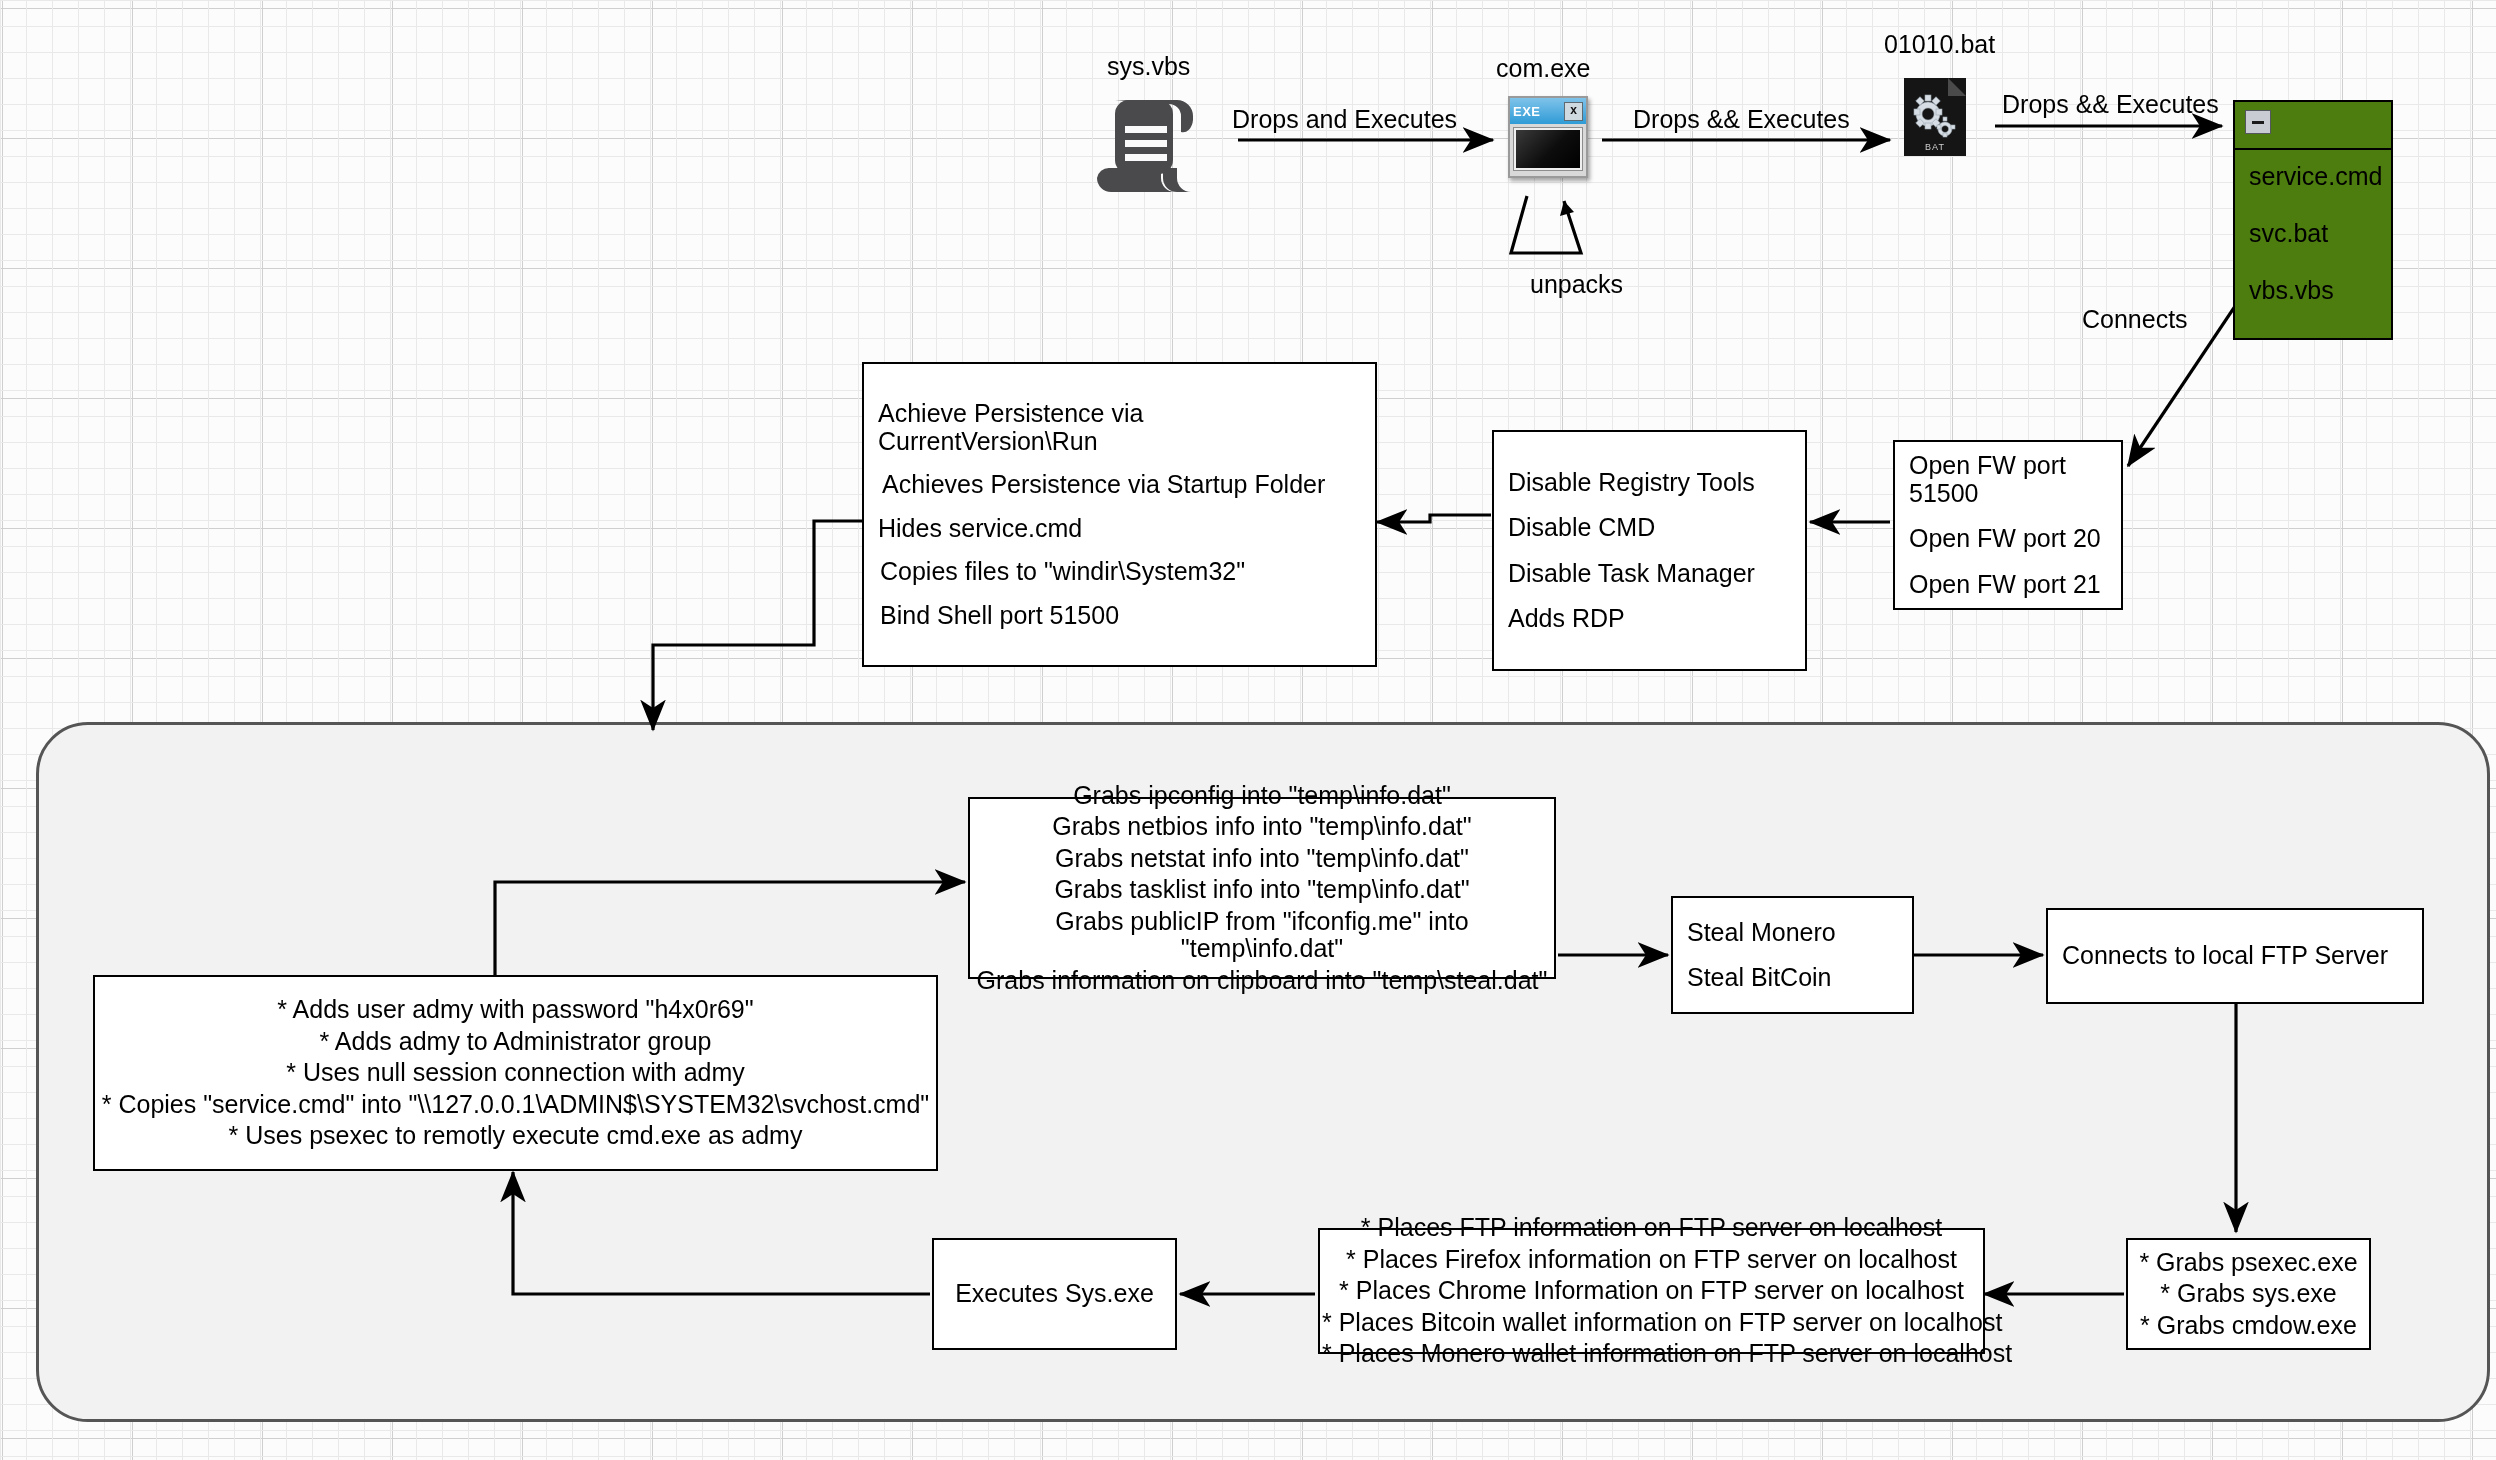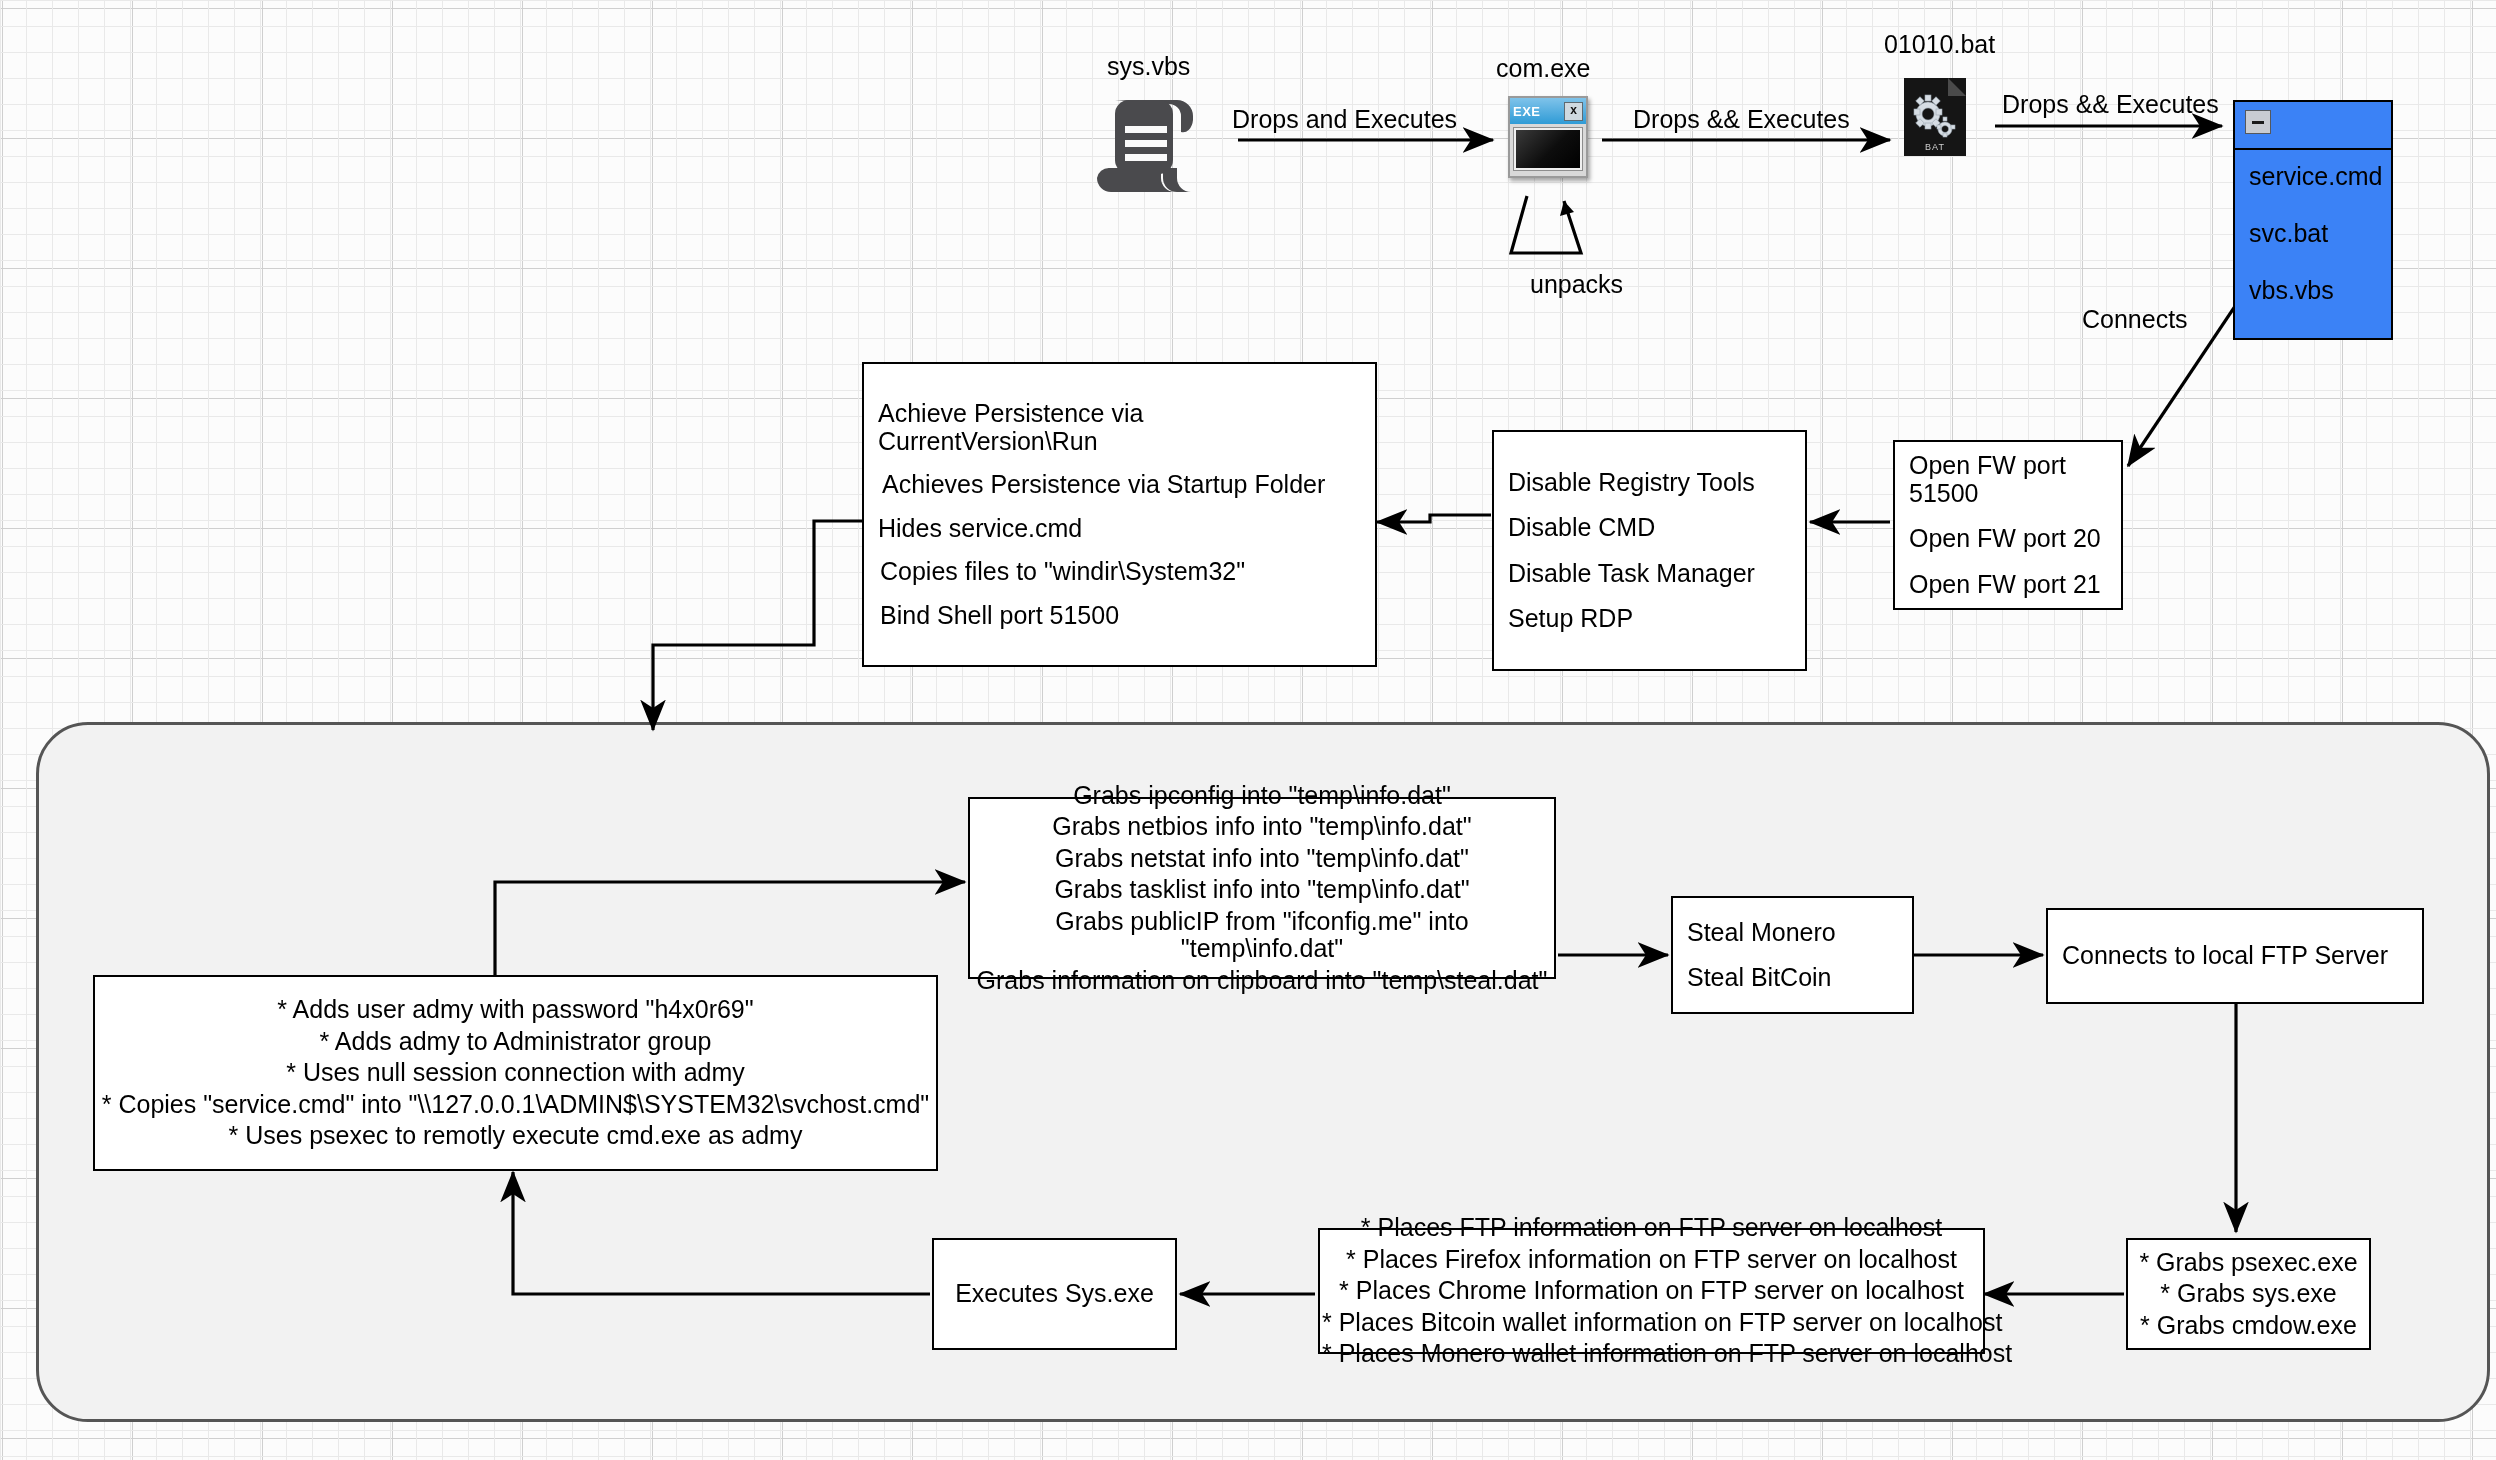--- a/index.html
+++ b/index.html
@@ -52,21 +52,21 @@
      display:flex;align-items:center;justify-content:space-between;padding:0 3px;}
   .exe-title span{color:#fff;font-size:13px;font-weight:bold;letter-spacing:.5px;}
   .exe-close{width:17px;height:17px;background:#cfd9e0;border:1px solid #5d6a72;
      font-size:12px;line-height:15px;text-align:center;color:#111;font-weight:bold;}
   .exe-screen{margin:4px;height:38px;background:linear-gradient(135deg,#3a3a3a 0%,#0d0d0d 55%,#000 100%);
      border:2px solid #efefef;outline:1px solid #8d8d8d;}
   .bat-icon{position:absolute;width:62px;height:78px;background:#151515;}
 
   
   .filebox{
-    position:absolute;border:2px solid #000;background:#3b82f6;box-sizing:border-box;
+    position:absolute;border:2px solid #000;background:#4d7c0f;box-sizing:border-box;
   }
   .filebox-head{height:46px;border-bottom:2px solid #000;position:relative;}
   .minus-btn{position:absolute;left:10px;top:8px;width:24px;height:22px;
      background:#c9ccd2;border:1px solid #54585e;display:flex;align-items:center;justify-content:center;}
   .minus-btn i{display:block;width:12px;height:3px;background:#1b1b1b;}
   .filebox-body{padding:14px 0 0 14px;}
   .filebox-body .fitem{font-size:25px;line-height:1.0;margin-bottom:32px;}
 </style>
 </head>
 <body>
@@ -186,21 +186,21 @@
     <div class="ln" style="margin:9px 0;">Open FW port 20</div>
     <div class="ln" style="margin:9px 0;">Open FW port 21</div>
   </div>
 </div>
 
 <div class="box" style="left:1492px;top:430px;width:315px;height:241px;">
   <div class="box-lines">
     <div class="ln" style="margin:9px 0;">Disable Registry Tools</div>
     <div class="ln" style="margin:9px 0;">Disable CMD</div>
     <div class="ln" style="margin:9px 0;">Disable Task Manager</div>
-    <div class="ln" style="margin:9px 0;">Setup RDP</div>
+    <div class="ln" style="margin:9px 0;">Adds RDP</div>
   </div>
 </div>
 
 <div class="box" style="left:862px;top:362px;width:515px;height:305px;">
   <div class="box-lines">
     <div class="ln" style="margin:8px 0;">Achieve Persistence via CurrentVersion\Run</div>
     <div class="ln" style="margin:8px 0;padding-left:18px;">Achieves Persistence via Startup Folder</div>
     <div class="ln" style="margin:8px 0;">Hides service.cmd</div>
     <div class="ln" style="margin:8px 0;padding-left:16px;">Copies files to "windir\System32"</div>
     <div class="ln" style="margin:8px 0;padding-left:16px;">Bind Shell port 51500</div>

